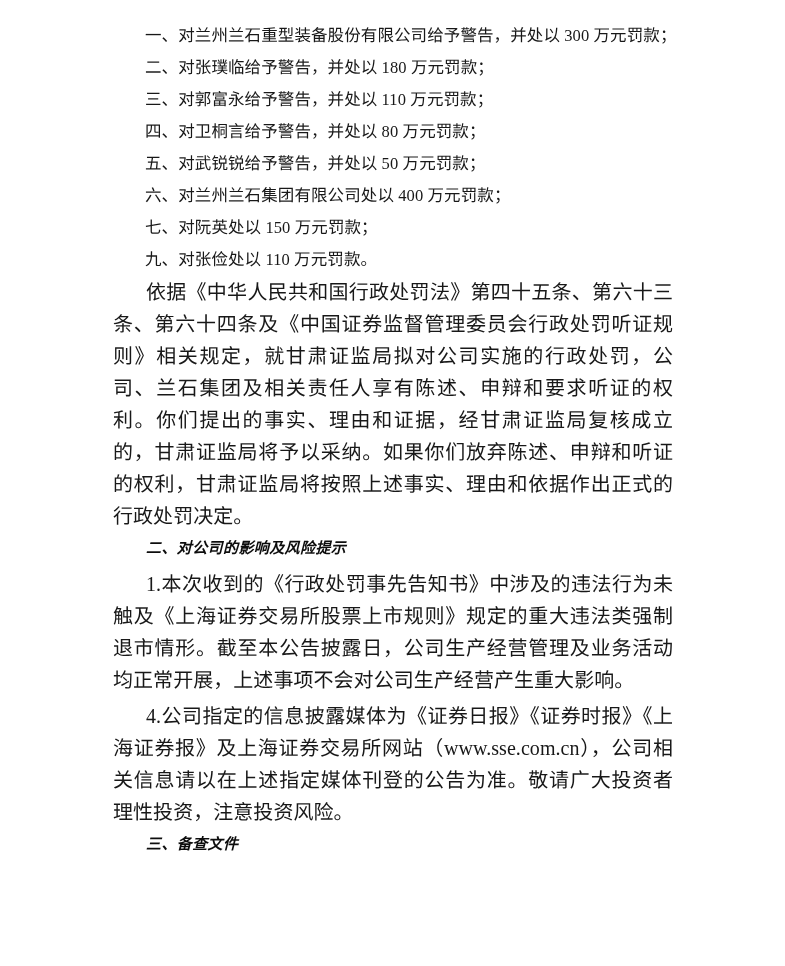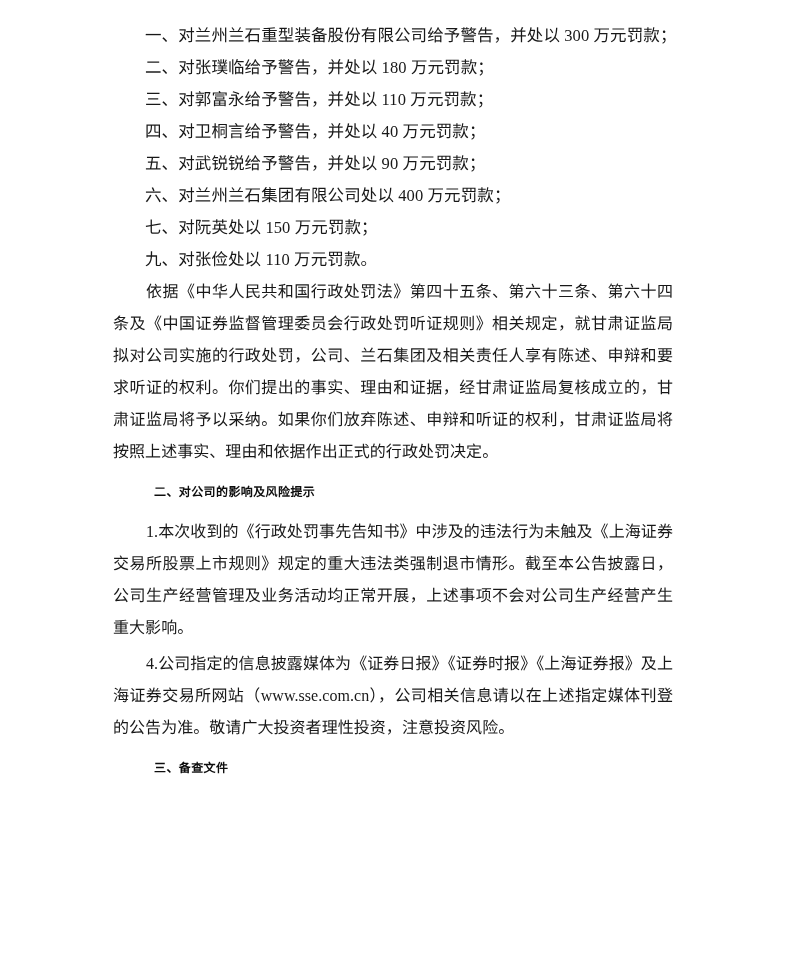--- a/index.html
+++ b/index.html
@@ -44,60 +44,61 @@
     line-height: 32px;
     height: 32px;
     white-space: nowrap;
     text-indent: 32px;
     letter-spacing: 0.1px;
     color: #181818;
   }
 
   
   .para {
-    font-size: 16px;
+    font-size: 20px;
     line-height: 32px;
     text-align: justify;
     text-justify: inter-ideograph;
     text-indent: 33px;
     margin: 0;
     color: #181818;
     letter-spacing: 0.05px;
   }
   .para-legal {
     margin-top: 0px;
   }
   .para-num {
     margin-top: 4px;
   }
 
   
   .section-heading {
-    font-size: 12px;
+    font-size: 15px;
     line-height: 32px;
     font-weight: bold;
     text-indent: 33px;
-    margin: 8px;
+    margin: 0;
     color: #0d0d0d;
     letter-spacing: 0.4px;
     font-family: "Liberation Sans", "DejaVu Sans", sans-serif;
+    font-style: italic;
   }
 </style>
 </head>
 <body>
 
 <div class="page">
   <div class="content">
 
     <ul class="penalty-list">
       <li class="penalty-item">一、对兰州兰石重型装备股份有限公司给予警告，并处以 300 万元罚款；</li>
       <li class="penalty-item">二、对张璞临给予警告，并处以 180 万元罚款；</li>
       <li class="penalty-item">三、对郭富永给予警告，并处以 110 万元罚款；</li>
-      <li class="penalty-item">四、对卫桐言给予警告，并处以 40 万元罚款；</li>
-      <li class="penalty-item">五、对武锐锐给予警告，并处以 90 万元罚款；</li>
+      <li class="penalty-item">四、对卫桐言给予警告，并处以 80 万元罚款；</li>
+      <li class="penalty-item">五、对武锐锐给予警告，并处以 50 万元罚款；</li>
       <li class="penalty-item">六、对兰州兰石集团有限公司处以 400 万元罚款；</li>
       <li class="penalty-item">七、对阮英处以 150 万元罚款；</li>
       <li class="penalty-item">九、对张俭处以 110 万元罚款。</li>
     </ul>
 
     <p class="para para-legal">依据《中华人民共和国行政处罚法》第四十五条、第六十三条、第六十四条及《中国证券监督管理委员会行政处罚听证规则》相关规定，就甘肃证监局拟对公司实施的行政处罚，公司、兰石集团及相关责任人享有陈述、申辩和要求听证的权利。你们提出的事实、理由和证据，经甘肃证监局复核成立的，甘肃证监局将予以采纳。如果你们放弃陈述、申辩和听证的权利，甘肃证监局将按照上述事实、理由和依据作出正式的行政处罚决定。</p>
 
     <p class="section-heading">二、对公司的影响及风险提示</p>
 
     <p class="para para-num">1.本次收到的《行政处罚事先告知书》中涉及的违法行为未触及《上海证券交易所股票上市规则》规定的重大违法类强制退市情形。截至本公告披露日，公司生产经营管理及业务活动均正常开展，上述事项不会对公司生产经营产生重大影响。</p>

